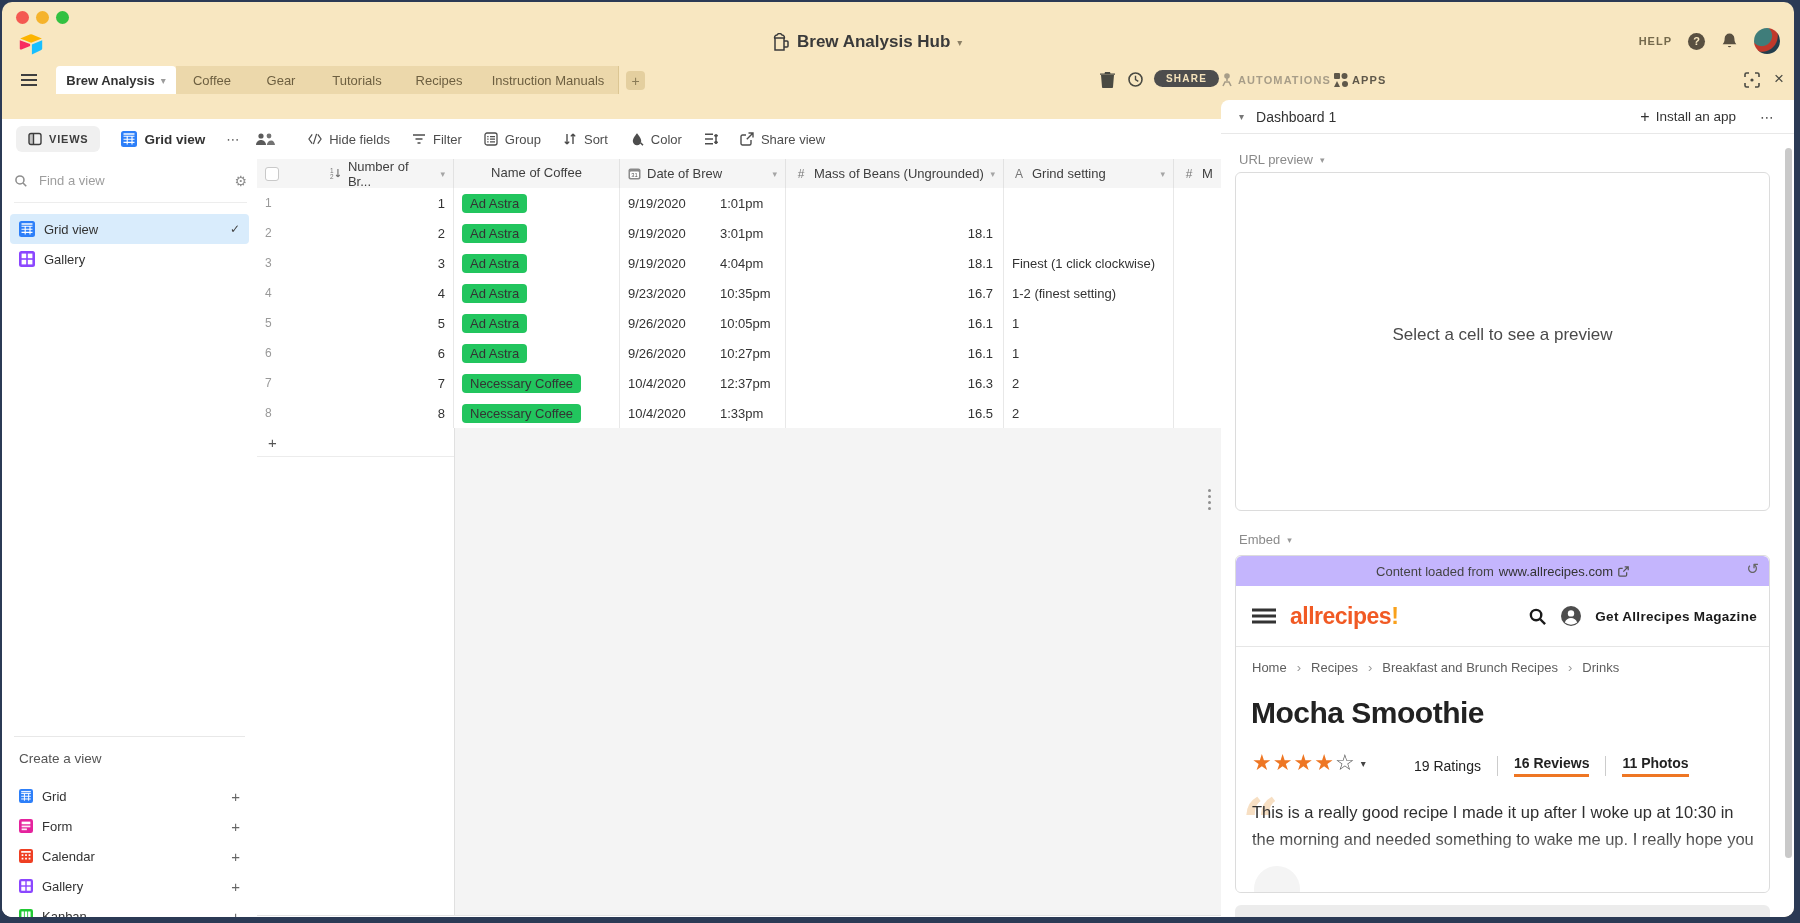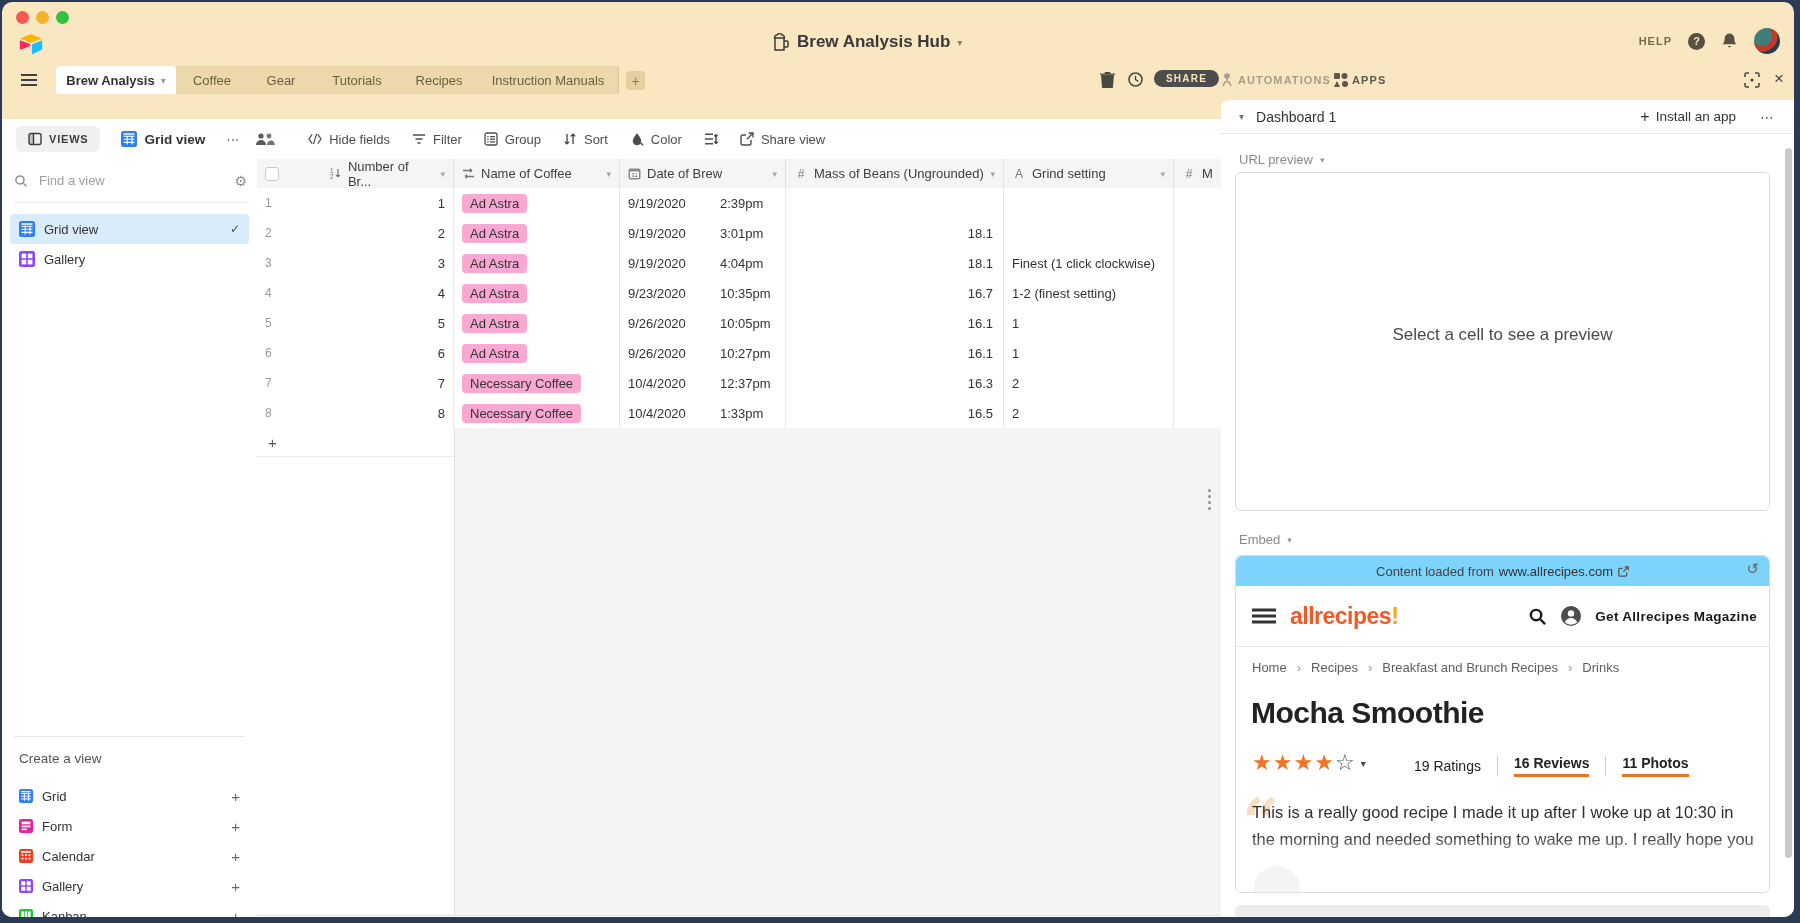--- a/index.html
+++ b/index.html
@@ -48,21 +48,21 @@
   .grid{position:absolute;left:255px;top:40px;right:0;bottom:26px;background:#fff;overflow:hidden;}
   .ghead{position:absolute;left:0;top:0;right:0;height:29px;background:#f5f5f5;border-bottom:1px solid #d9d9d9;display:flex;font-size:13px;color:#3e3e3e;}
   .hcell{display:flex;align-items:center;gap:6px;padding:0 8px;border-right:1px solid #e2e2e2;box-sizing:border-box;}
   .hchv{margin-left:auto;color:#a5a5a5;font-size:9px;}
   .hico{color:#777;font-size:12px;width:14px;text-align:center;flex:0 0 auto;}
   .trow{position:absolute;left:0;right:0;height:30px;display:flex;border-bottom:1px solid #ececec;font-size:13px;color:#333;background:#fff;}
   .c{box-sizing:border-box;border-right:1px solid #e8e8e8;display:flex;align-items:center;padding:0 8px;overflow:hidden;white-space:nowrap;}
   .c.idx{color:#999;font-size:12px;border-right:none;}
   .c.num{justify-content:flex-end;}
   .c.mass{justify-content:flex-end;padding-right:10px;}
-  .pill{background:#f9a8d4;border-radius:4px;padding:2px 8px;max-width:100%;overflow:hidden;white-space:nowrap;}
+  .pill{background:#22c55e;border-radius:4px;padding:2px 8px;max-width:100%;overflow:hidden;white-space:nowrap;}
   .dspan{width:92px;flex:0 0 auto;}
   .below{position:absolute;left:0;right:0;top:269px;bottom:0;}
   .graybg{position:absolute;left:197px;right:0;top:0;bottom:0;background:#f4f4f4;}
   .whitecol{position:absolute;left:0;width:197px;top:0;bottom:0;background:#fff;border-right:1px solid #e0e0e0;}
   .addrow{height:28px;border-bottom:1px solid #ececec;display:flex;align-items:center;padding-left:11px;color:#555;font-size:15px;}
   
   .gfoot{position:absolute;left:255px;right:0;bottom:0;height:26px;background:#fff;border-top:1px solid #e4e4e4;font-size:12px;color:#555;}
   .sumlbl{color:#9a9a9a;font-size:12px;margin-right:5px;}
   .sumval{font-size:13px;color:#333;}
   .hsb{position:absolute;left:6px;bottom:2px;width:280px;height:8px;border-radius:4px;background:#b5b5b5;}
@@ -73,21 +73,21 @@
   .panel{position:absolute;left:1219px;top:98px;width:573px;height:817px;background:#fff;border-top-left-radius:8px;overflow:hidden;}
   .phead{position:absolute;left:0;top:0;right:0;height:33px;border-bottom:1px solid #e8e8e8;display:flex;align-items:center;font-size:14px;color:#333;}
   .pchv{color:#777;font-size:10px;margin:0 12px 0 18px;}
   .install{margin-left:auto;display:flex;align-items:center;gap:6px;font-size:13.5px;color:#333;}
   .pdots{margin:0 20px 0 24px;color:#555;font-size:14px;}
   .plabel{position:absolute;left:18px;font-size:13px;color:#8a8a8a;display:flex;gap:7px;align-items:center;}
   .pcard{position:absolute;left:14px;width:535px;border:1px solid #dcdcdc;border-radius:6px;background:#fff;box-sizing:border-box;}
   .pscroll{position:absolute;right:2px;top:48px;width:7px;height:710px;border-radius:4px;background:#c9c9c9;}
   .prev-empty{position:absolute;left:0;right:0;top:152px;text-align:center;font-size:17px;color:#4a4a4a;}
   .prev-link{position:absolute;left:0;right:0;top:182px;text-align:center;font-size:12.5px;color:#2d7ff9;font-weight:bold;}
-  .e-grayhdr{position:absolute;left:0;right:0;top:0;height:30px;background:#7dd3fc;border-top-left-radius:6px;border-top-right-radius:6px;display:flex;align-items:center;justify-content:center;font-size:13px;color:#444;gap:5px;}
+  .e-grayhdr{position:absolute;left:0;right:0;top:0;height:30px;background:#c4b5fd;border-top-left-radius:6px;border-top-right-radius:6px;display:flex;align-items:center;justify-content:center;font-size:13px;color:#444;gap:5px;}
   .e-refresh{position:absolute;right:10px;top:4px;font-size:15px;color:#666;}
   .ar-head{position:absolute;left:0;right:0;top:30px;height:60px;display:flex;align-items:center;padding:0 12px 0 16px;box-sizing:border-box;}
   .ar-logo{font-size:23px;font-weight:bold;color:#f15a24;letter-spacing:-0.5px;margin-left:14px;}
   .ar-spoon{color:#f9a11b;font-weight:bold;}
   .ar-right{margin-left:auto;display:flex;align-items:center;gap:13px;}
   .ar-mag{font-size:13.5px;font-weight:bold;color:#1a1a1a;letter-spacing:0.3px;}
   .ar-div{position:absolute;left:0;right:0;top:90px;height:1px;background:#e6e6e6;}
   .crumbs{position:absolute;left:16px;top:104px;display:flex;align-items:center;gap:10px;font-size:13px;color:#5e5e5e;}
   .crumbs .sep{color:#999;font-size:13px;}
   .rtitle{position:absolute;left:15px;top:140px;font-size:30px;font-weight:800;color:#222;letter-spacing:-0.5px;}
@@ -385,21 +385,21 @@
           </div>
         <div class="hcell" style="width:132px;">
           <svg width="12" height="13" viewBox="0 0 12 13">
               <text x="0" y="5.5" font-size="6.5" fill="#777">1</text>
               <text x="0" y="12" font-size="6.5" fill="#777">2</text>
               <path d="M8 2v8M8 10 6.2 8M8 10l1.8-2" stroke="#777" stroke-width="1.2" fill="none"></path>
             </svg>
           <span>Number of Br...</span>
           <span class="hchv">▾</span>
         </div>
-        <div class="hcell" style="width:166px;">
+        <div class="hcell" style="width:166px;flex-direction:column;">
           <svg width="13" height="11" viewBox="0 0 13 11" fill="none" stroke="#777" stroke-width="1.3">
               <path d="M1 2.5h9M10 2.5 8 .8M10 2.5 8 4.2M12 8.5H3M3 8.5l2-1.7M3 8.5l2 1.7"></path>
             </svg>
           <span>Name of Coffee</span>
           <span class="hchv">▾</span>
         </div>
         <div class="hcell" style="width:166px;">
           <svg width="13" height="13" viewBox="0 0 13 13">
               <rect x="0.5" y="1.5" width="12" height="11" rx="2" fill="#8a8a8a"></rect>
               <rect x="2" y="4.5" width="9" height="6.5" rx="1" fill="#fff"></rect>
@@ -425,21 +425,21 @@
       </div>
 
       <div class="trow" style="top:29px;">
         <div class="c idx" style="width:65px;">1</div>
         <div class="c num" style="width:132px;">1</div>
         <div class="c" style="width:166px;">
             <span class="pill">Ad Astra</span>
           </div>
         <div class="c" style="width:166px;">
             <span class="dspan">9/19/2020</span>
-            <span>2:39pm</span>
+            <span>1:01pm</span>
           </div>
         <div class="c mass" style="width:218px;"></div>
         <div class="c" style="width:170px;"></div>
         <div class="c" style="flex:1;border-right:none;"></div>
       </div>
       <div class="trow" style="top:59px;">
         <div class="c idx" style="width:65px;">2</div>
         <div class="c num" style="width:132px;">2</div>
         <div class="c" style="width:166px;">
             <span class="pill">Ad Astra</span>

